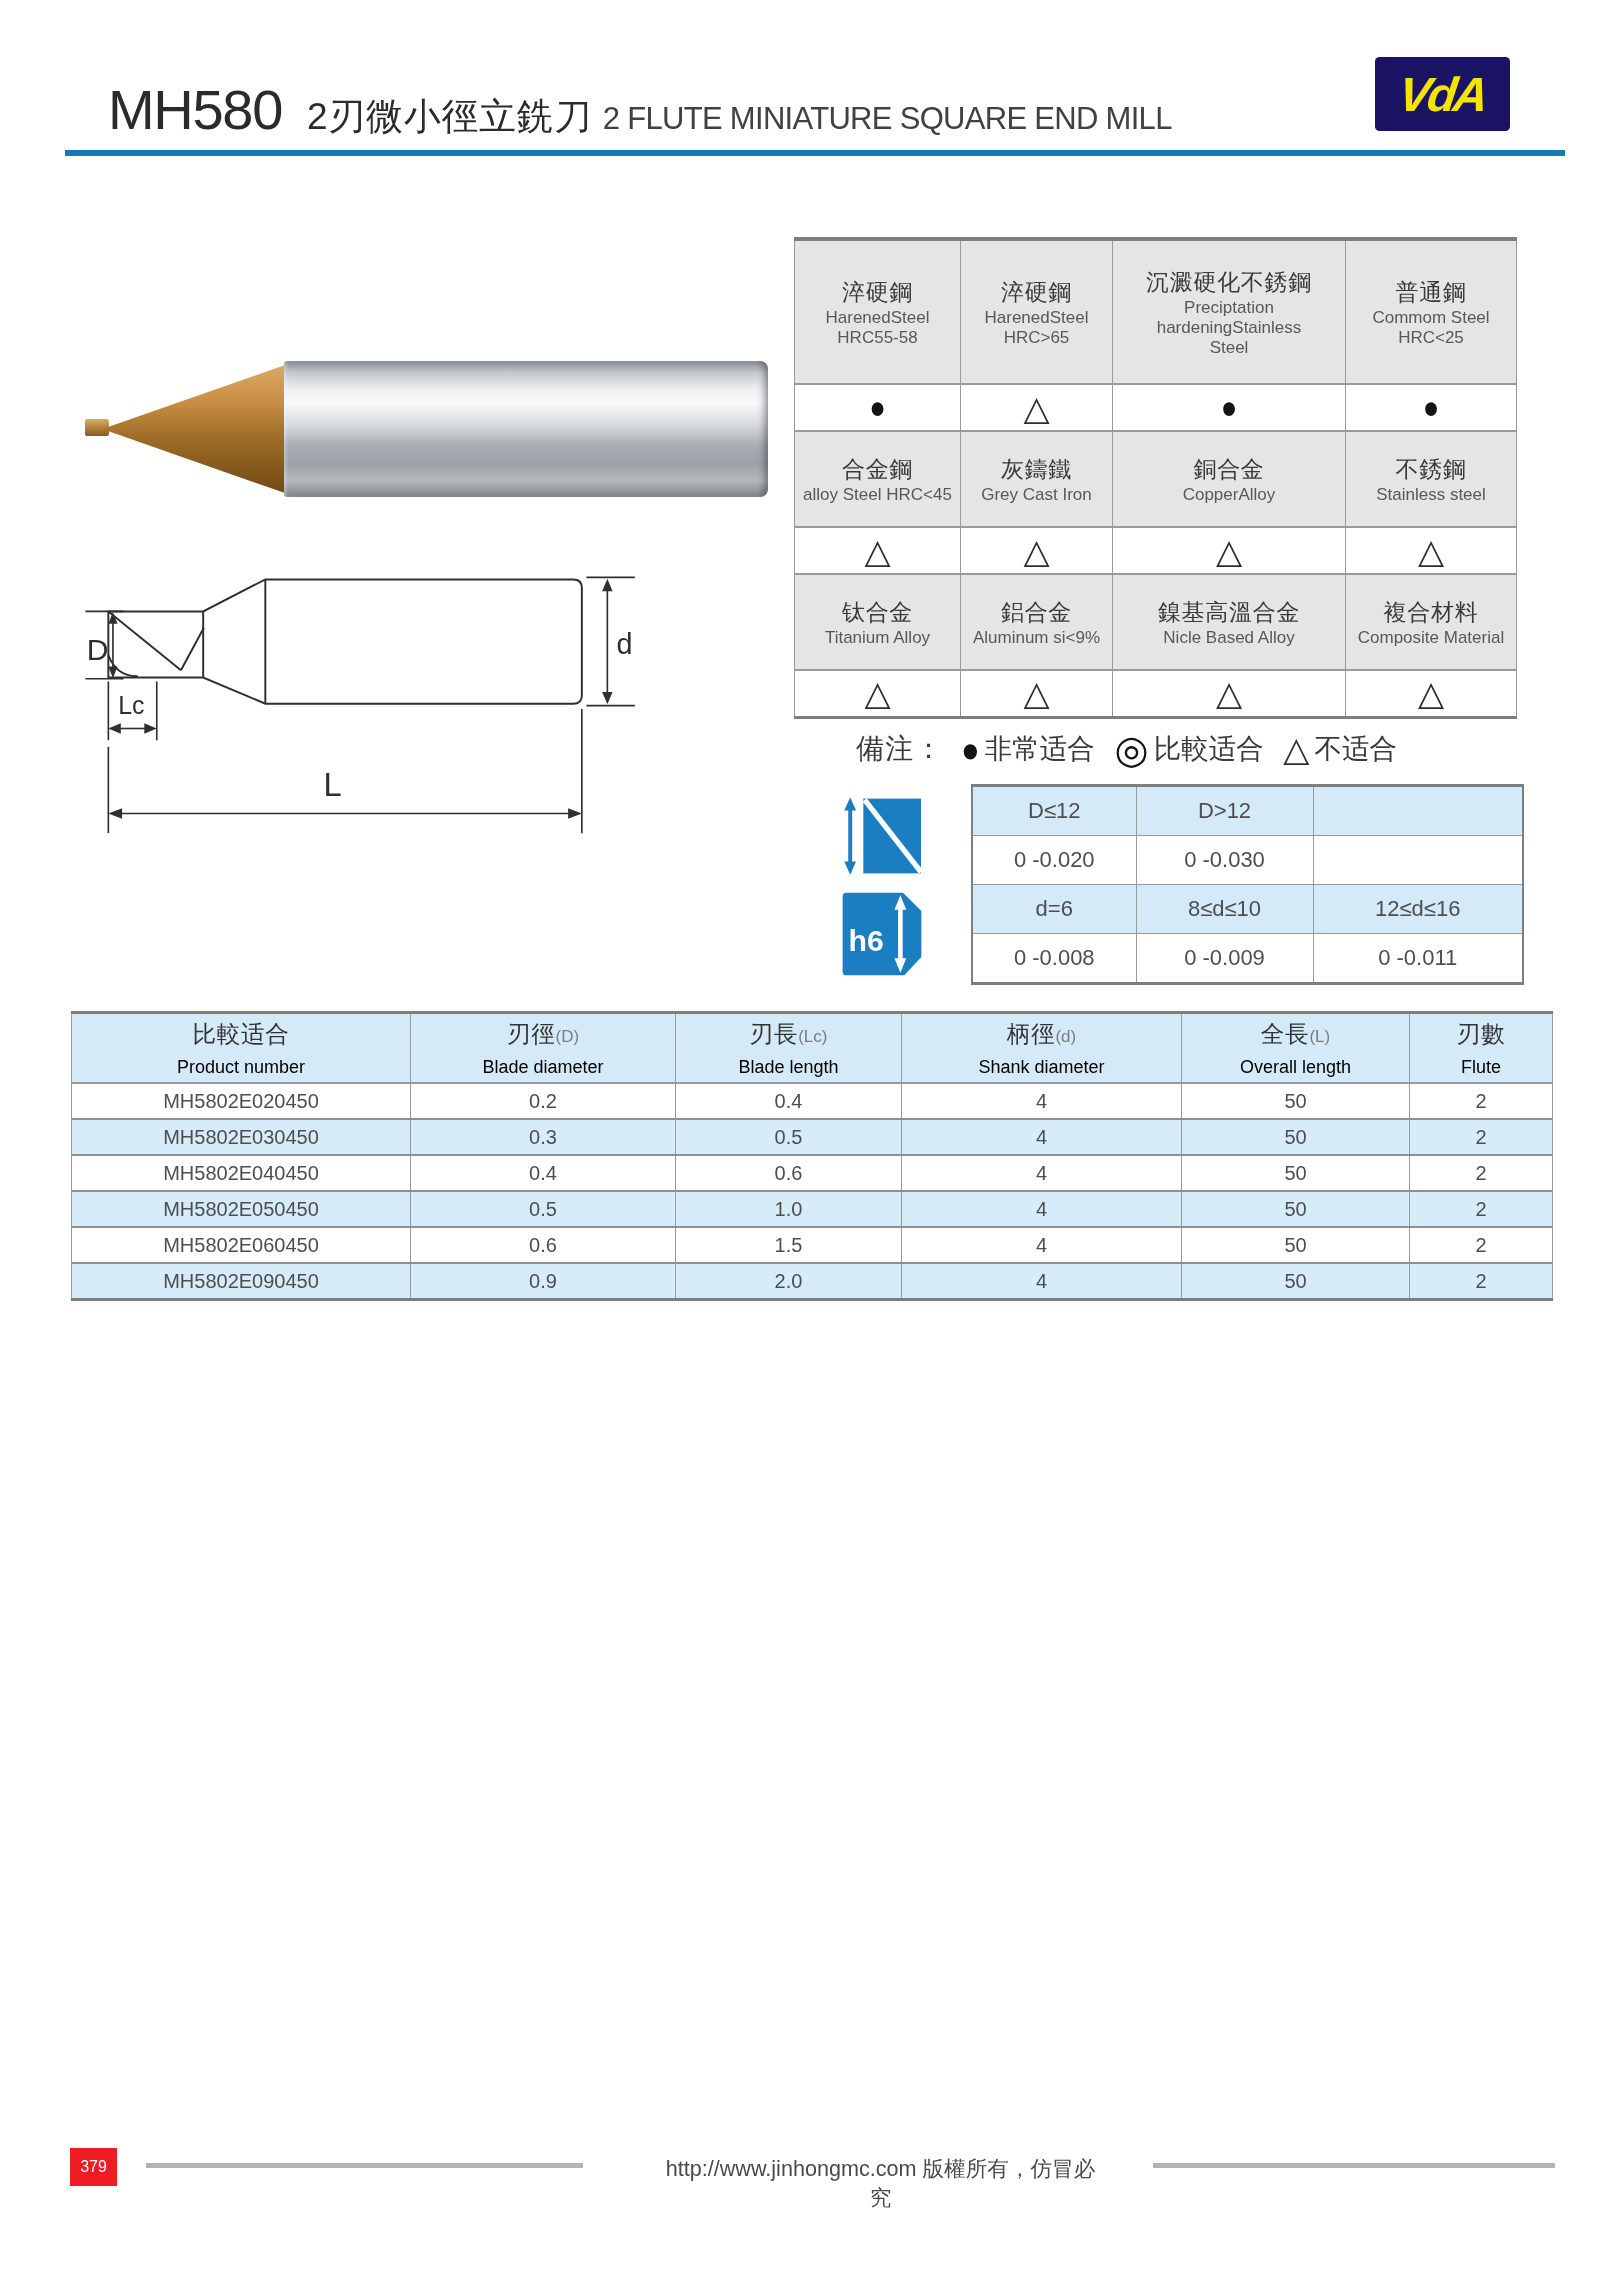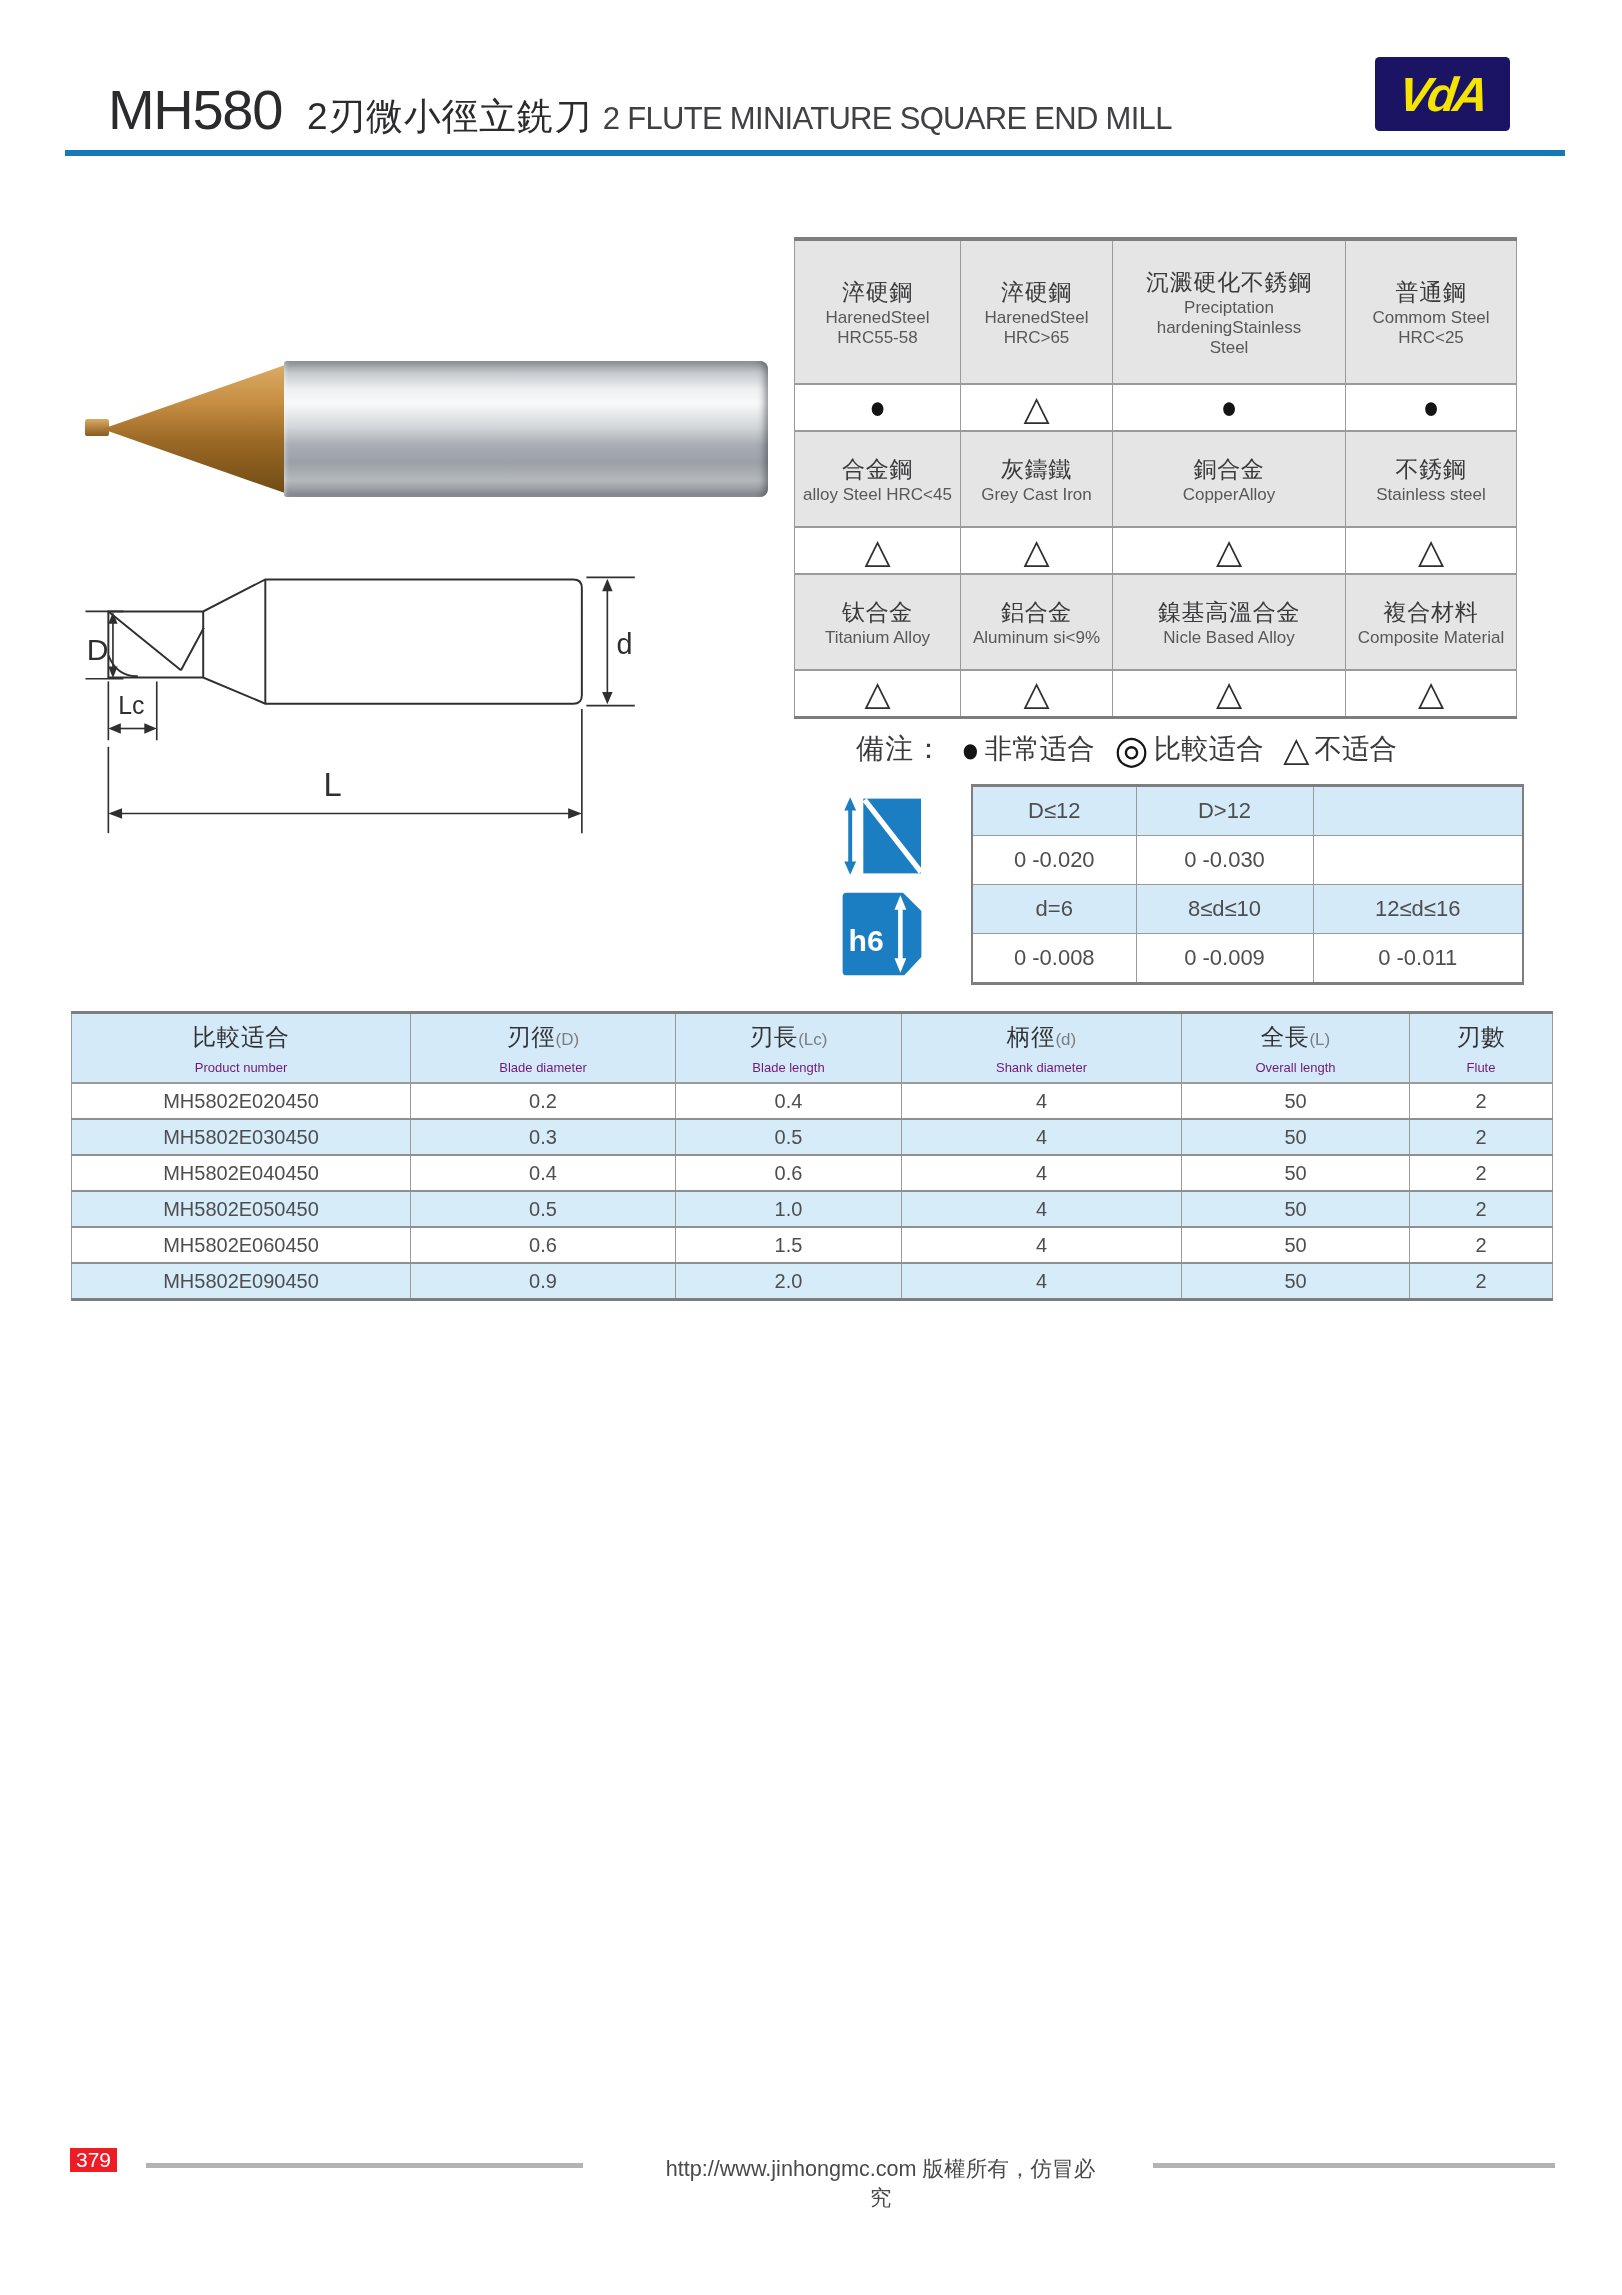--- a/index.html
+++ b/index.html
@@ -78,26 +78,26 @@
 
   
   .products{position:absolute;left:71px;top:1011px;width:1480px;
             border:1.3px solid #7e7e7e;border-top:3.3px solid #7e7e7e;border-bottom:3.3px solid #7e7e7e;}
   .products th{background:#d4eaf8;height:68px;border:1.3px solid #9a9a9a;border-bottom-width:2px;font-weight:400;}
   .products td{height:34px;border-left:1.3px solid #9a9a9a;border-right:1.3px solid #9a9a9a;
                border-top:2px solid #8f8f8f;font-size:20px;color:#4e4e50;}
   .products tr.alt td{background:#d7ecf9;margin-left:8px;}
   .p-cn{font-size:23.6px;color:#333335;letter-spacing:0.7px;}
   .p-paren{font-size:17px;color:#7d7d7f;letter-spacing:0;}
-  .p-en{font-size:13px;color:#701a75;margin-top:6.5px;}
+  .p-en{font-size:18px;color:#000000;margin-top:6.5px;}
   .p-head-cell{display:flex;flex-direction:column;justify-content:center;height:100%;}
 
   
-  .page-badge{position:absolute;left:70px;top:2148px;width:47px;height:24px;background:#ee1c24;
-              color:#fff;font-size:21px;display:flex;align-items:center;justify-content:center;}
+  .page-badge{position:absolute;left:70px;top:2148px;width:47px;height:38px;background:#ee1c24;
+              color:#fff;font-size:16px;display:flex;align-items:center;justify-content:center;}
   .foot-line{position:absolute;top:2163px;height:4.6px;background:#b3b3b3;}
   #foot-line-left{left:146px;width:437px;}
   #foot-line-right{left:1153px;width:402px;}
   .copyright{position:absolute;left:658px;top:2154px;width:445px;text-align:center;
              font-size:21.6px;color:#4a4a4c;}
 </style>
 </head>
 <body>
 
 <div class="page">

